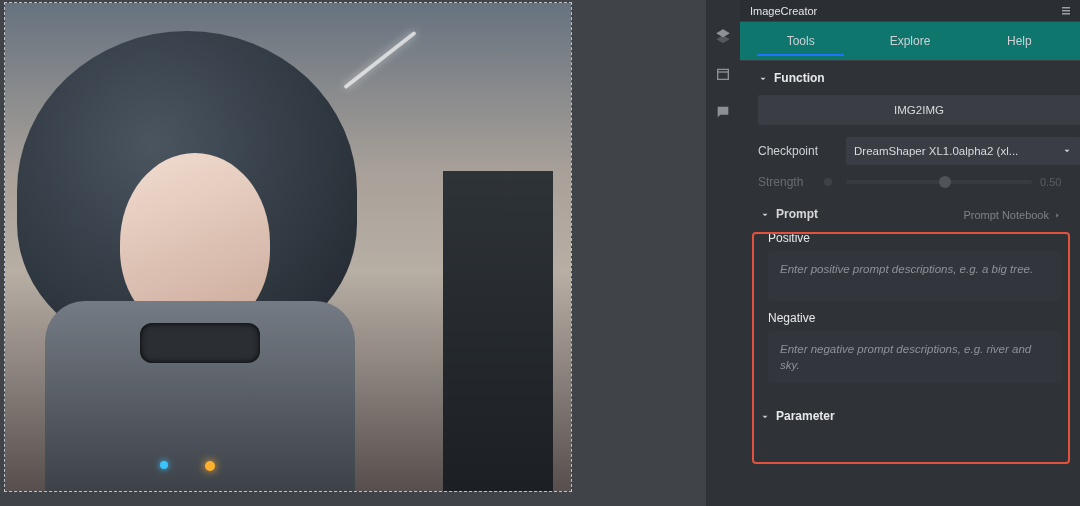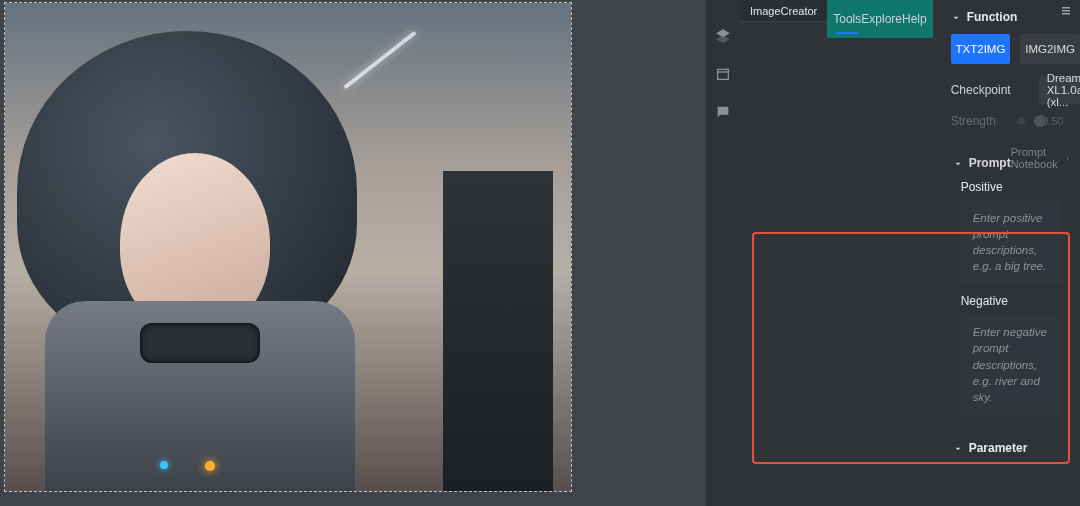--- a/index.html
+++ b/index.html
@@ -18,21 +18,21 @@
   .armor { position:absolute; bottom:0; left:40px; width:310px; height:190px; background:linear-gradient(180deg,#757b84,#3d4249); border-radius:40px 40px 0 0; }
   .armor::before { content:""; position:absolute; top:22px; left:50%; transform:translateX(-50%); width:120px; height:40px; border-radius:12px; background:#2b2f34; box-shadow:inset 0 0 6px #000;}
   .led { position:absolute; bottom:20px; left:160px; width:10px; height:10px; border-radius:50%; background:#ffb02e; box-shadow:0 0 8px #ffb02e;}
   .led2 { position:absolute; bottom:22px; left:115px; width:8px; height:8px; border-radius:50%; background:#3ac3ff; box-shadow:0 0 6px #3ac3ff;}
 
   
   .strip { width:34px; background:#2f3338; display:flex; flex-direction:column; align-items:center; padding-top:28px; gap:18px; }
   .strip-icon { width:16px; height:16px; fill:#9ea2a7; opacity:.85; }
 
   
-  .panel { width:340px; background:#2f3338; display:flex; flex-direction:row; position:relative; }
+  .panel { width:340px; background:#2f3338; display:flex; flex-direction:column; position:relative; }
   .panel-top { height:22px; display:flex; align-items:center; padding:0 10px; background:#2b2e33; border-bottom:1px solid #3c4045;}
   .panel-title { font-size:11px; color:#e4e6e8; }
   .tear { position:absolute; right:6px; top:3px; width:16px; height:16px; display:flex; align-items:center; justify-content:center;}
   .tear svg { width:12px; height:12px; fill:#9ea2a7; }
 
   .tabs { display:flex; height:38px; align-items:center; padding:0 6px; background:#0f766e;}
   .tab { flex:1; text-align:center; font-size:12px; color:#cfd1d4; padding:7px 0; cursor:pointer; position:relative;}
   .tab.active::after { content:""; position:absolute; left:10%; right:10%; bottom:-1px; height:2px; background:#1e74ff; }
   .tabs-border { height:1px; background:#3c4045;}
 
@@ -125,21 +125,20 @@
     <div class="scroll">
 
       <div class="section">
         <div class="sec-head">
           <span class="chev"><svg viewBox="0 0 24 24">
                 <path d="M6 9l6 6 6-6z"></path>
               </svg></span>
           <span>Function</span>
         </div>
         <div class="fn-row">
-          <button class="fn-btn primary">TXT2IMG</button>
           <button class="fn-btn">IMG2IMG</button>
         </div>
         <div class="field-row">
           <div class="field-label">
             <span>Checkpoint</span>
             <span class="dot"></span>
           </div>
           <div class="select">
             <span>DreamShaper XL1.0alpha2 (xl...</span>
             <svg viewBox="0 0 24 24">

